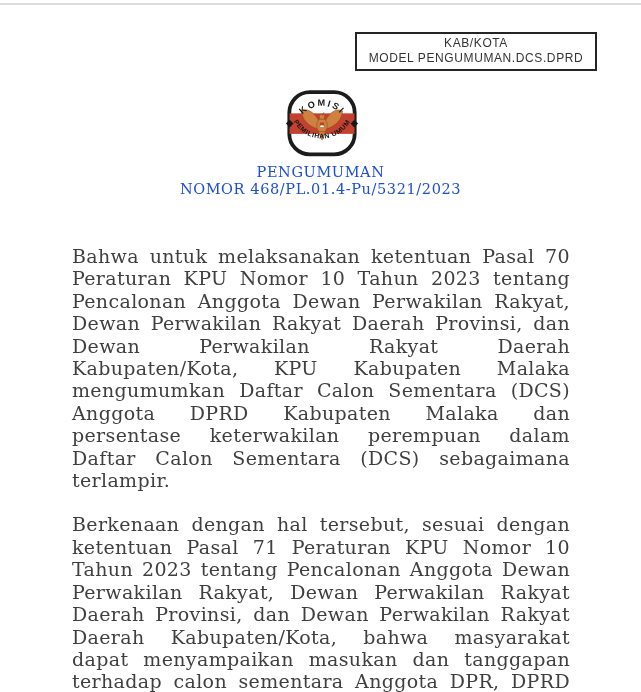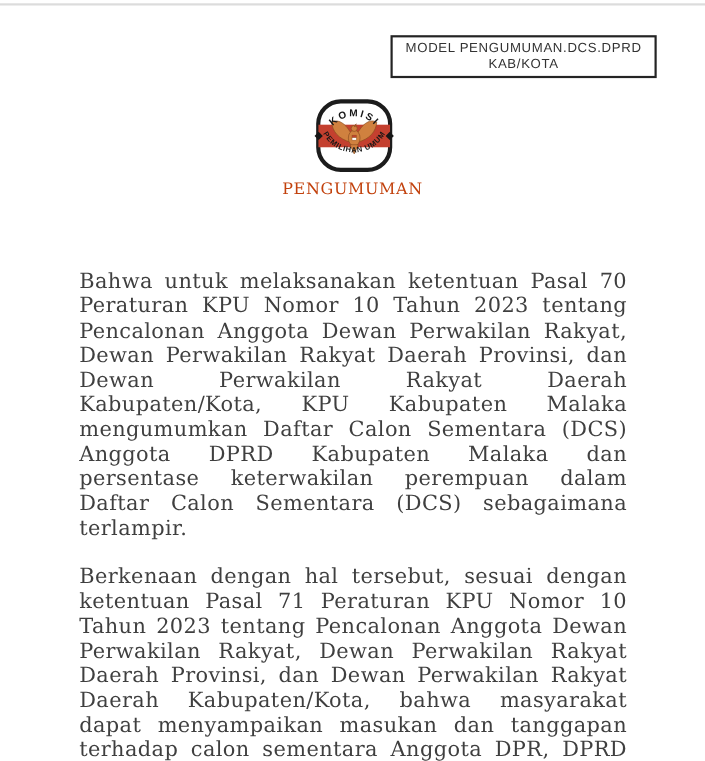--- a/index.html
+++ b/index.html
@@ -47,21 +47,21 @@
     top:88px;
     width:76px;
     height:72px;
   }
   .title-block{
     position:absolute;
     top:164px;
     left:0;
     width:641px;
     text-align:center;
-    color:#c2410c;
+    color:#1d4ed8;
   }
   .title-line-sm{
     font-size:14.5px;
     line-height:17px;
     letter-spacing:0.6px;
   }
   .title-line-lg{
     font-size:16.5px;
     line-height:18px;
     letter-spacing:0.7px;
@@ -88,22 +88,22 @@
   }
 </style>
 </head>
 <body>
 
 <div class="page">
 
   <div class="scan-edge-line"></div>
 
   <div class="model-box">
+    <div>KAB/KOTA</div>
     <div>MODEL PENGUMUMAN.DCS.DPRD</div>
-    <div>KAB/KOTA</div>
   </div>
 
   <div class="logo-wrap">
     <svg width="76" height="72" viewBox="0 0 100 94">
       <defs>
         <clipPath id="shieldClip">
           <rect x="7" y="5" width="86" height="82" rx="27" ry="27"></rect>
         </clipPath>
         <path id="arcTop" d="M 26 33 A 34 34 0 0 1 74 33" fill="none"></path>
         <path id="arcBottom" d="M 12 42 A 42 42 0 0 0 88 42" fill="none"></path>
@@ -136,20 +136,21 @@
         <textPath href="#arcTop" startOffset="50%" text-anchor="middle">KOMISI</textPath>
       </text>
       <text class="arc-text" font-size="9" letter-spacing="0.8">
         <textPath href="#arcBottom" startOffset="50%" text-anchor="middle">PEMILIHAN UMUM</textPath>
       </text>
     </svg>
   </div>
 
   <div class="title-block">
     <div class="title-line-sm">PENGUMUMAN</div>
+    <div class="title-line-sm">NOMOR 468/PL.01.4-Pu/5321/2023</div>
   </div>
 
   <div class="body-block">
     <p>Bahwa untuk melaksanakan ketentuan Pasal 70 Peraturan KPU Nomor 10 Tahun 2023 tentang Pencalonan Anggota Dewan Perwakilan Rakyat, Dewan Perwakilan Rakyat Daerah Provinsi, dan Dewan Perwakilan Rakyat Daerah Kabupaten/Kota, KPU Kabupaten Malaka mengumumkan Daftar Calon Sementara (DCS) Anggota DPRD Kabupaten Malaka dan persentase keterwakilan perempuan dalam Daftar Calon Sementara (DCS) sebagaimana terlampir.</p>
     <p>Berkenaan dengan hal tersebut, sesuai dengan ketentuan Pasal 71 Peraturan KPU Nomor 10 Tahun 2023 tentang Pencalonan Anggota Dewan Perwakilan Rakyat, Dewan Perwakilan Rakyat Daerah Provinsi, dan Dewan Perwakilan Rakyat Daerah Kabupaten/Kota, bahwa masyarakat dapat menyampaikan masukan dan tanggapan terhadap calon sementara Anggota DPR, DPRD provinsi, dan DPRD kabupaten/kota yang tercantum dalam Daftar Calon Sementara (DCS) dari tanggal 19 - 28 Agustus 2023.</p>
   </div>
 
 </div>
 
 </body></html>

